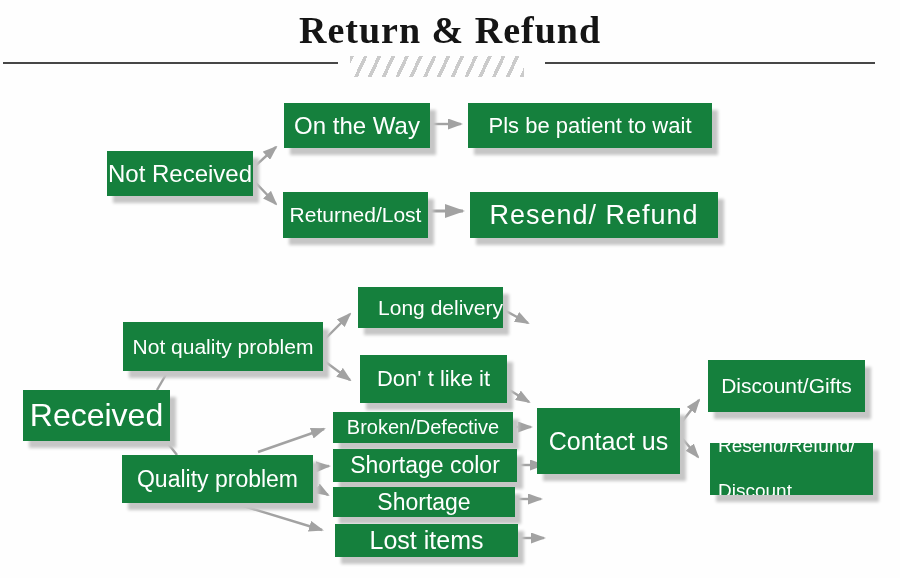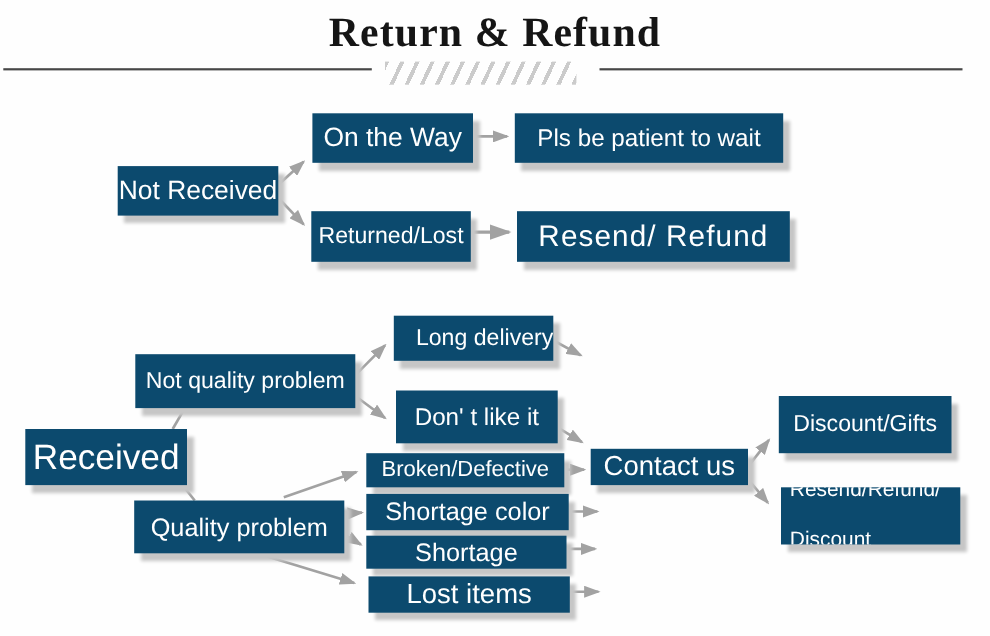--- a/index.html
+++ b/index.html
@@ -35,21 +35,21 @@
   .divider-hatch {
     position: absolute;
     left: 350px; top: 56px;
     width: 174px; height: 21px;
     background: repeating-linear-gradient(115deg, #cbcbcb 0 3.5px, transparent 3.5px 12.5px);
   }
 
   
   .node {
     position: absolute;
-    background: #0c4a6e;
+    background: #15803d;
     color: #ffffff;
     display: flex;
     align-items: center;
     justify-content: center;
     white-space: nowrap;
     overflow: hidden;
     box-shadow: 6px 7px 3px #c6c6c6;
   }
   .node span { display: block; }
 
@@ -62,21 +62,21 @@
   .n-not-quality    { left:123px; top:322px; width:200px; height:49px; font-size:21px; }
   .n-long-delivery  { left:358px; top:287px; width:145px; height:41px; font-size:21px;
                       justify-content:flex-end; }
   .n-long-delivery span { margin-left:-3px; }
   .n-dont-like      { left:360px; top:355px; width:147px; height:48px; font-size:22px; }
   .n-quality        { left:122px; top:455px; width:191px; height:48px; font-size:23px; }
   .n-broken         { left:333px; top:412px; width:180px; height:31px; font-size:20px; }
   .n-different-color{ left:333px; top:449px; width:184px; height:33px; font-size:23px; }
   .n-shortage       { left:333px; top:487px; width:182px; height:30px; font-size:23px; }
   .n-wrong-items    { left:335px; top:524px; width:183px; height:33px; font-size:25px; }
-  .n-contact-us     { left:537px; top:408px; width:143px; height:33px; font-size:25px; }
+  .n-contact-us     { left:537px; top:408px; width:143px; height:66px; font-size:25px; }
   .n-discount-gifts { left:708px; top:360px; width:157px; height:52px; font-size:21px; }
   .n-resend-discount{ left:710px; top:443px; width:163px; height:52px; font-size:19px;
                       justify-content:flex-start; padding-left:8px; box-sizing:border-box; }
   .n-resend-discount .two-line { line-height:1.2; }
 
   
   #edges {
     position: absolute;
     left: 0; top: 0;
     width: 900px; height: 578px;

